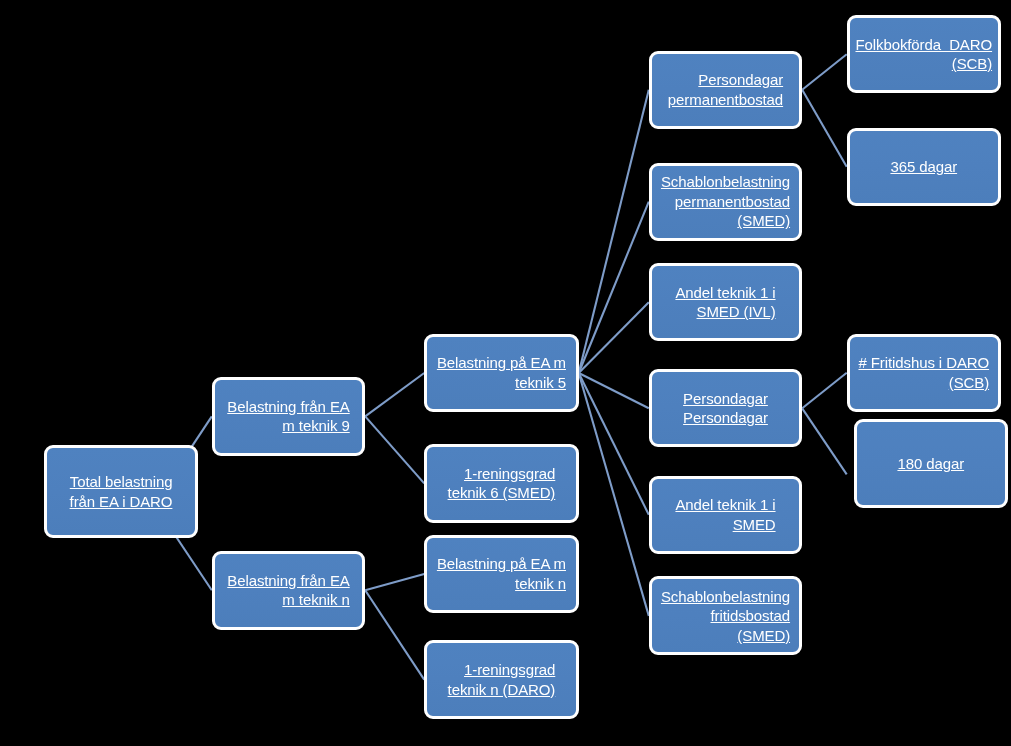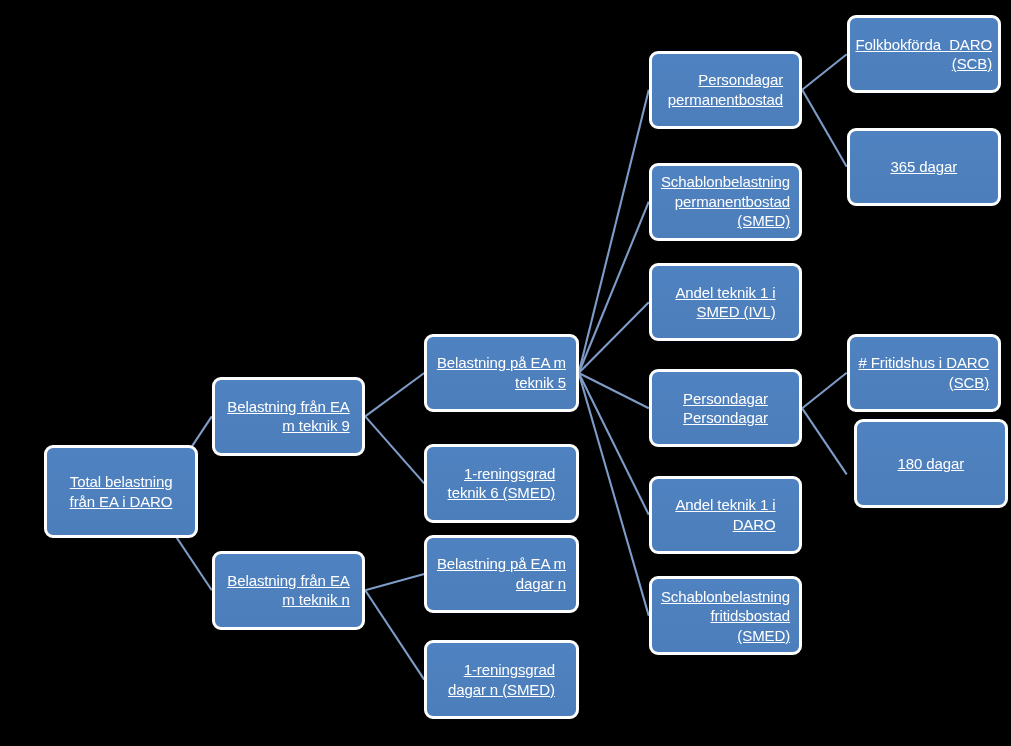--- a/index.html
+++ b/index.html
@@ -70,28 +70,28 @@
   <div class="node" style="left: 424.2px; top: 443.9px; width: 154.5px; height: 78.9px;">
     <span class="label">
       <span class="tline">1-reningsgrad</span>
       <span class="tline">teknik 6 (SMED)</span>
     </span>
   </div>
 
   <div class="node" style="left: 424.2px; top: 534.6px; width: 154.5px; height: 78.9px;">
     <span class="label">
       <span class="tline">Belastning på EA m</span>
-      <span class="tline">dagar n</span>
+      <span class="tline">teknik n</span>
     </span>
   </div>
 
   <div class="node" style="left: 424.2px; top: 640.3px; width: 154.5px; height: 78.6px;">
     <span class="label">
       <span class="tline">1-reningsgrad</span>
-      <span class="tline">dagar n (SMED)</span>
+      <span class="tline">teknik n (DARO)</span>
     </span>
   </div>
 
   <div class="node" style="left: 648.8px; top: 50.5px; width: 153.4px; height: 78.4px;">
     <span class="label">
       <span class="tline">Persondagar</span>
       <span class="tline">permanentbostad</span>
     </span>
   </div>
 
@@ -113,21 +113,21 @@
   <div class="node" style="left: 648.8px; top: 369.1px; width: 153.4px; height: 78.4px;">
     <span class="label">
       <span class="tline">Persondagar</span>
       <span class="tline">Persondagar</span>
     </span>
   </div>
 
   <div class="node" style="left: 648.8px; top: 475.5px; width: 153.4px; height: 78.5px;">
     <span class="label">
       <span class="tline">Andel teknik 1 i</span>
-      <span class="tline">DARO</span>
+      <span class="tline">SMED</span>
     </span>
   </div>
 
   <div class="node" style="left: 648.8px; top: 576.3px; width: 153.4px; height: 79.2px;">
     <span class="label">
       <span class="tline">Schablonbelastning</span>
       <span class="tline">fritidsbostad</span>
       <span class="tline">(SMED)</span>
     </span>
   </div>

